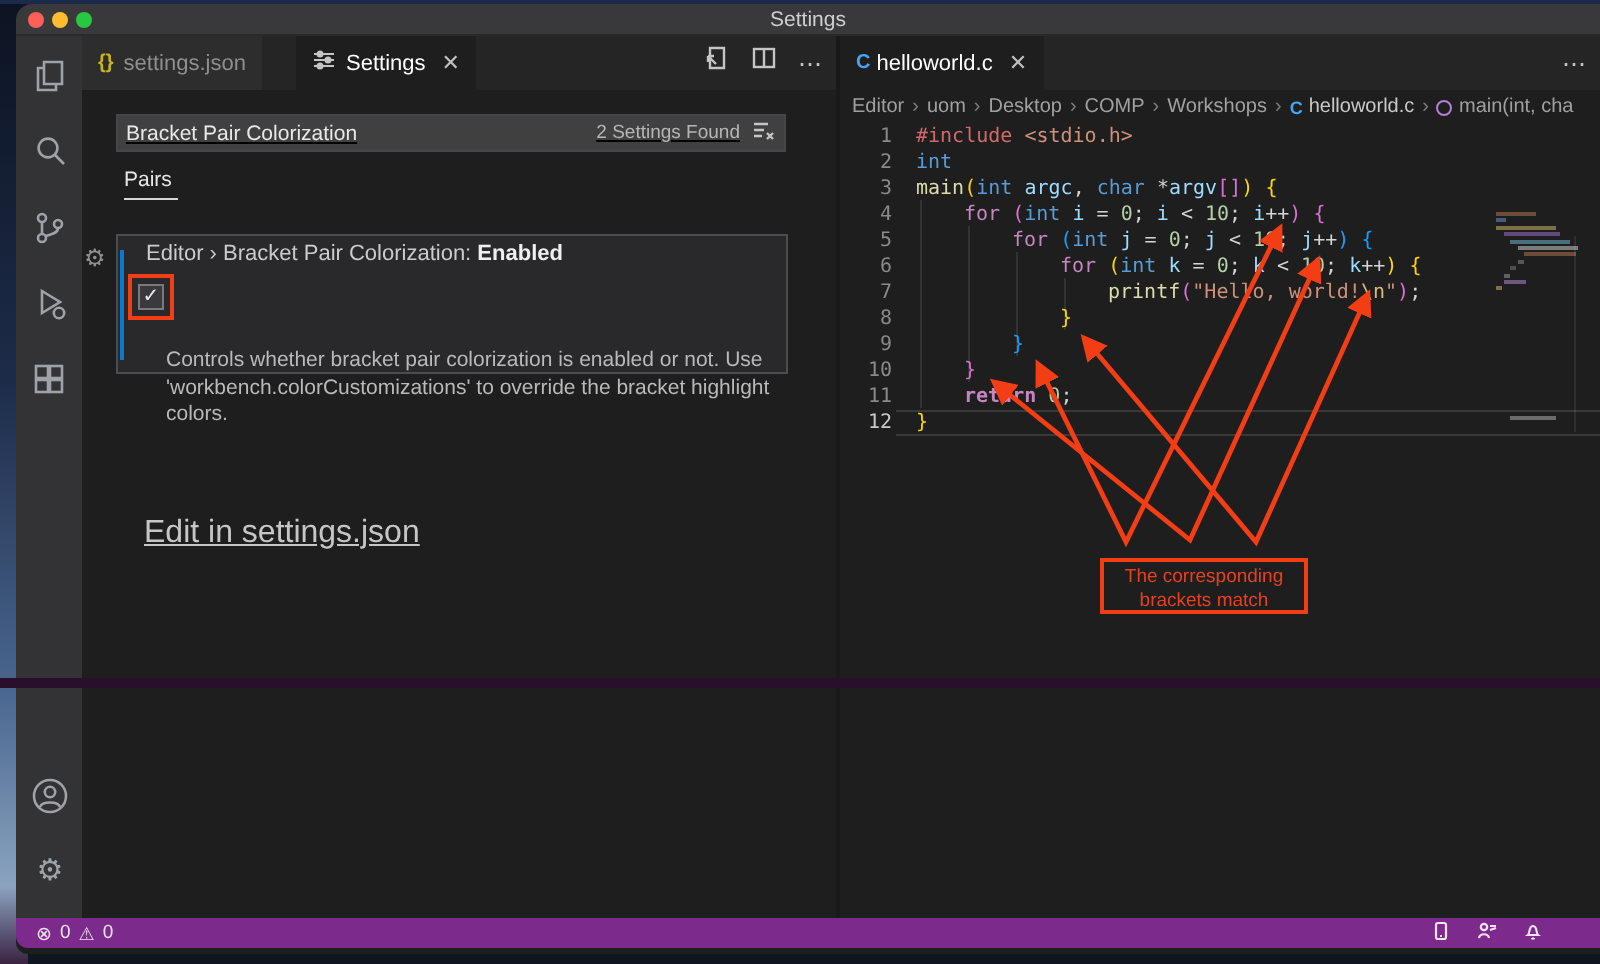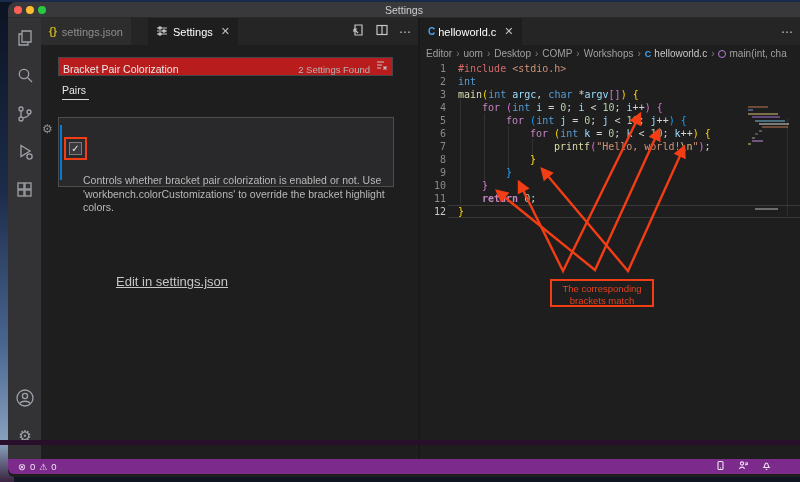--- a/index.html
+++ b/index.html
@@ -1,19 +1,19 @@
 <!DOCTYPE html>
 <html><head>
 <meta charset="utf-8">
 <style>
   * { box-sizing: border-box; margin:0; padding:0; }
   html,body { width:800px; height:482px; overflow:hidden; background:#101522; }
   body { font-family:"Liberation Sans", sans-serif; }
   .abs { position:absolute; }
-  #stage { position:relative; width:800px; height:445px; background:#14192b; }
+  #stage { position:relative; width:800px; height:344px; background:#14192b; }
   #wallpaper { left:0; top:0; width:14px; height:482px;
     background:linear-gradient(#0c1322 0%, #1d2c4a 40%, #4a6791 72%, #8aa3c0 92%, #3a2340 100%); }
   #topstrip { left:0; top:0; width:800px; height:2px; background:#1b2a4a; }
   #window { left:8px; top:2px; width:792px; height:475px; background:#1e1e1e;
     border-top-left-radius:8px; border-bottom-left-radius:6px; overflow:hidden; }
   #titlebar { left:0; top:0; width:100%; height:16px; background:#39393b; border-bottom:1px solid #2a2a2a; }
   .traffic { width:8px; height:8px; border-radius:50%; top:4px; }
   #title-text { width:100%; top:2px; text-align:center; font-size:10.5px; color:#cfcfcf; }
   #activitybar { left:0; top:16px; width:33px; bottom:15px; background:#333336; }
   .act-icon { left:7px; width:20px; height:20px; color:#9fa2a7; }
@@ -24,43 +24,43 @@
   .tab { top:0; height:27px; display:flex; align-items:center; padding:0 8px; font-size:11px; }
   .tab-inactive { background:#2d2d2d; color:#8f8f8f; }
   .tab-active { background:#1e1e1e; color:#ffffff; }
   .jsonicon { color:#cbb41a; font-size:10px; margin-right:5px; font-weight:bold; }
   .tuneicon { margin-right:5px; }
   .closex { margin-left:8px; color:#c0c0c0; font-size:11px; }
   .tab-actions { right:6px; top:0; height:27px; display:flex; align-items:center; gap:10px; color:#c5c5c5; }
   .tab-actions svg { width:14px; height:14px; stroke:#c5c5c5; fill:none; stroke-width:1.2; }
   .more-dots { color:#c5c5c5; font-size:12px; letter-spacing:1px; }
   
-  #search-box { left:17px; top:39px; width:335px; height:19px; background:#b91c1c; border:1px solid #45454a;
-     display:flex; align-items:flex-end; padding:0 4px; }
+  #search-box { left:17px; top:39px; width:335px; height:19px; background:#404040; border:1px solid #45454a;
+     display:flex; align-items:center; padding:0 4px;text-decoration:underline; }
   #search-value { color:#e8e8e8; font-size:10.5px; flex:1; }
   #search-results { color:#b5b5b5; font-size:9.5px; margin-right:6px; }
   #clear-filter svg { width:12px; height:12px; stroke:#c5c5c5; fill:none; stroke-width:1.2; }
   #scope-tab { left:21px; top:66px; color:#e7e7e7; font-size:10.5px; }
   #scope-underline { left:21px; top:81px; width:27px; height:1px; background:#d7d7d7; }
   #sync-btn { left:256px; top:63px; width:96px; height:19px; background:#0e78d0; color:#ffffff;
      font-size:9.5px; text-align:center; line-height:19px; border-radius:2px; }
   #setting1-block { left:17px; top:99px; width:336px; height:70px; background:#29292b; border:1px solid #4d4d4f; }
   #setting1-gear { left:1px; top:104px; color:#8f8f8f; font-size:12px; }
   #modified-bar { left:19px; top:107px; width:2px; height:55px; background:#0a7ad1; }
   .setting-title { font-size:11px; color:#cccccc; }
   .setting-title b { color:#efefef; }
   #setting1-title { left:32px; top:103px; }
   #checkbox-annot { left:23px; top:119px; width:23px; height:23px; border:2px solid #f33d15; z-index:30; }
   #checkbox { left:28px; top:124px; width:13px; height:13px; background:#3a3a3e; border:1px solid #7a7a7a;
      color:#e8e8e8; font-size:10px; line-height:12px; text-align:center; }
   .setting-desc { font-size:10.5px; color:#b9b9b9; line-height:13.5px; }
   #setting1-desc { left:42px; top:121px; width:302px;margin-top:35px; }
   #setting2-title { left:32px; top:187px; }
   #setting2-desc { left:31px; top:203px; width:318px; }
-  #edit-link { left:31px; top:256px; font-size:13px; color:#c6c6c6; text-decoration:underline;margin-left:44px; }
+  #edit-link { left:31px; top:240px; font-size:16px; color:#c6c6c6; text-decoration:underline; }
   
   #breadcrumbs { left:6px; top:28px; height:15px; width:384px; display:flex; align-items:center;
      white-space:nowrap; overflow:hidden; font-size:10px; color:#a0a0a0; }
   .crumb-sep { margin:0 4px; color:#7e7e7e; }
   .c-icon { color:#42a5f5; font-weight:bold; font-size:9px; margin-right:3px; }
   .sym-icon { width:8px; height:8px; border:1px solid #b180d7; border-radius:50%; margin-right:3px; display:inline-block; }
   #code { left:0; top:43px; right:0; bottom:0; font-family:"DejaVu Sans Mono", monospace; font-size:10px; }
   .code-line { position:absolute; left:0; height:13px; line-height:13px; white-space:pre; }
   .lnum { position:absolute; left:0; width:26px; text-align:right; color:#8a8a8a; }
   .lnum-cur { color:#c8c8c8; }
@@ -190,20 +190,23 @@
             </svg>
         </span>
       </div>
 
       <div class="abs" id="scope-tab">Pairs</div>
       <div class="abs" id="scope-underline"></div>
 
       <div class="abs" id="setting1-block"></div>
       <div class="abs" id="setting1-gear">⚙</div>
       <div class="abs" id="modified-bar"></div>
+      <div class="abs setting-title" id="setting1-title">
+        <span>Editor › Bracket Pair Colorization: </span><b>Enabled</b>
+      </div>
       <div class="abs" id="checkbox-annot"></div>
       <div class="abs" id="checkbox">✓</div>
       <div class="abs setting-desc" id="setting1-desc">Controls whether bracket pair colorization is enabled or not. Use 'workbench.colorCustomizations' to override the bracket highlight colors.</div>
 
       <a class="abs" id="edit-link">Edit in settings.json</a>
     </div>
 
     <div class="abs" id="main-right">
       <div class="abs tabstrip">
         <div class="abs tab tab-active" style="left:0">

